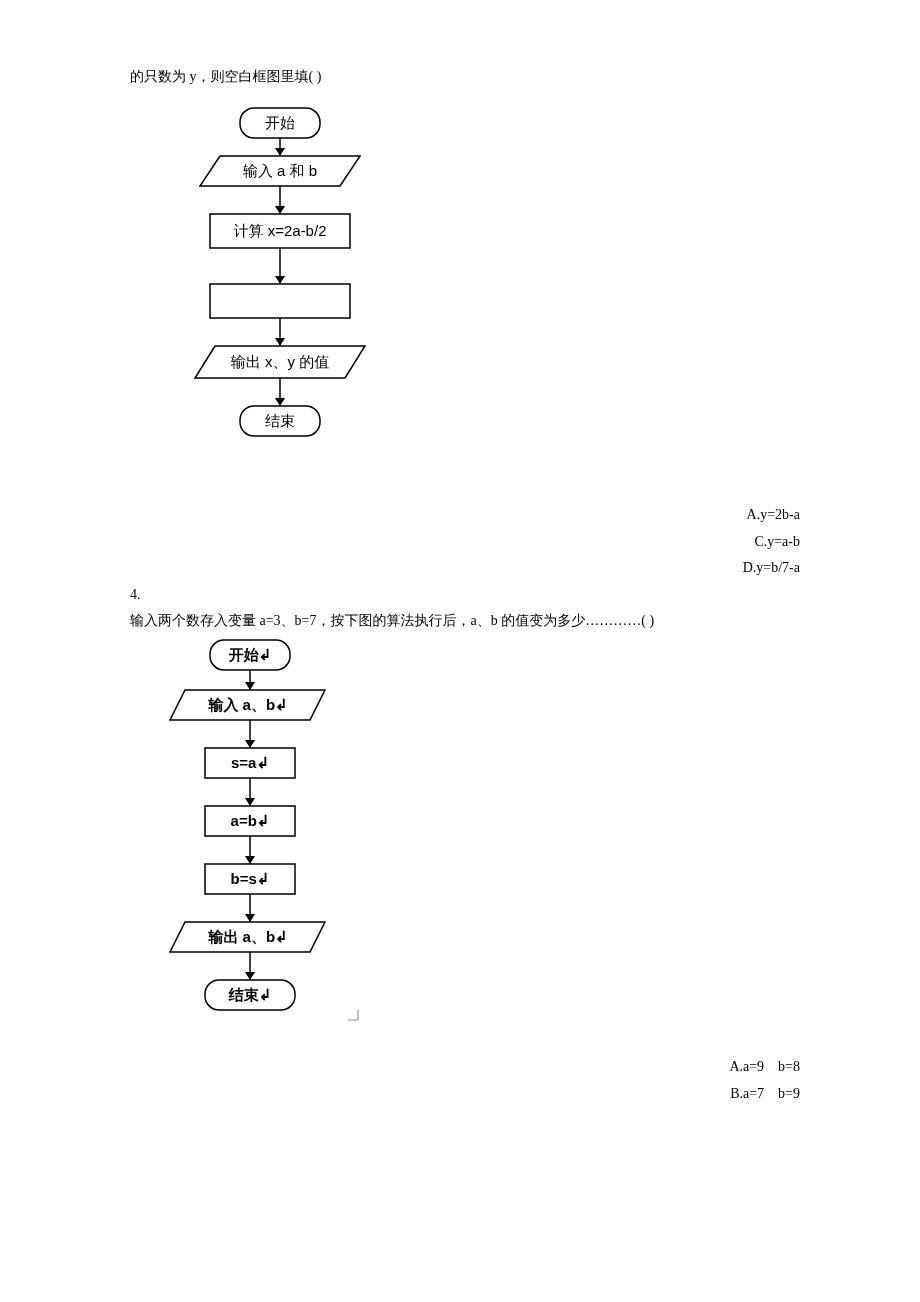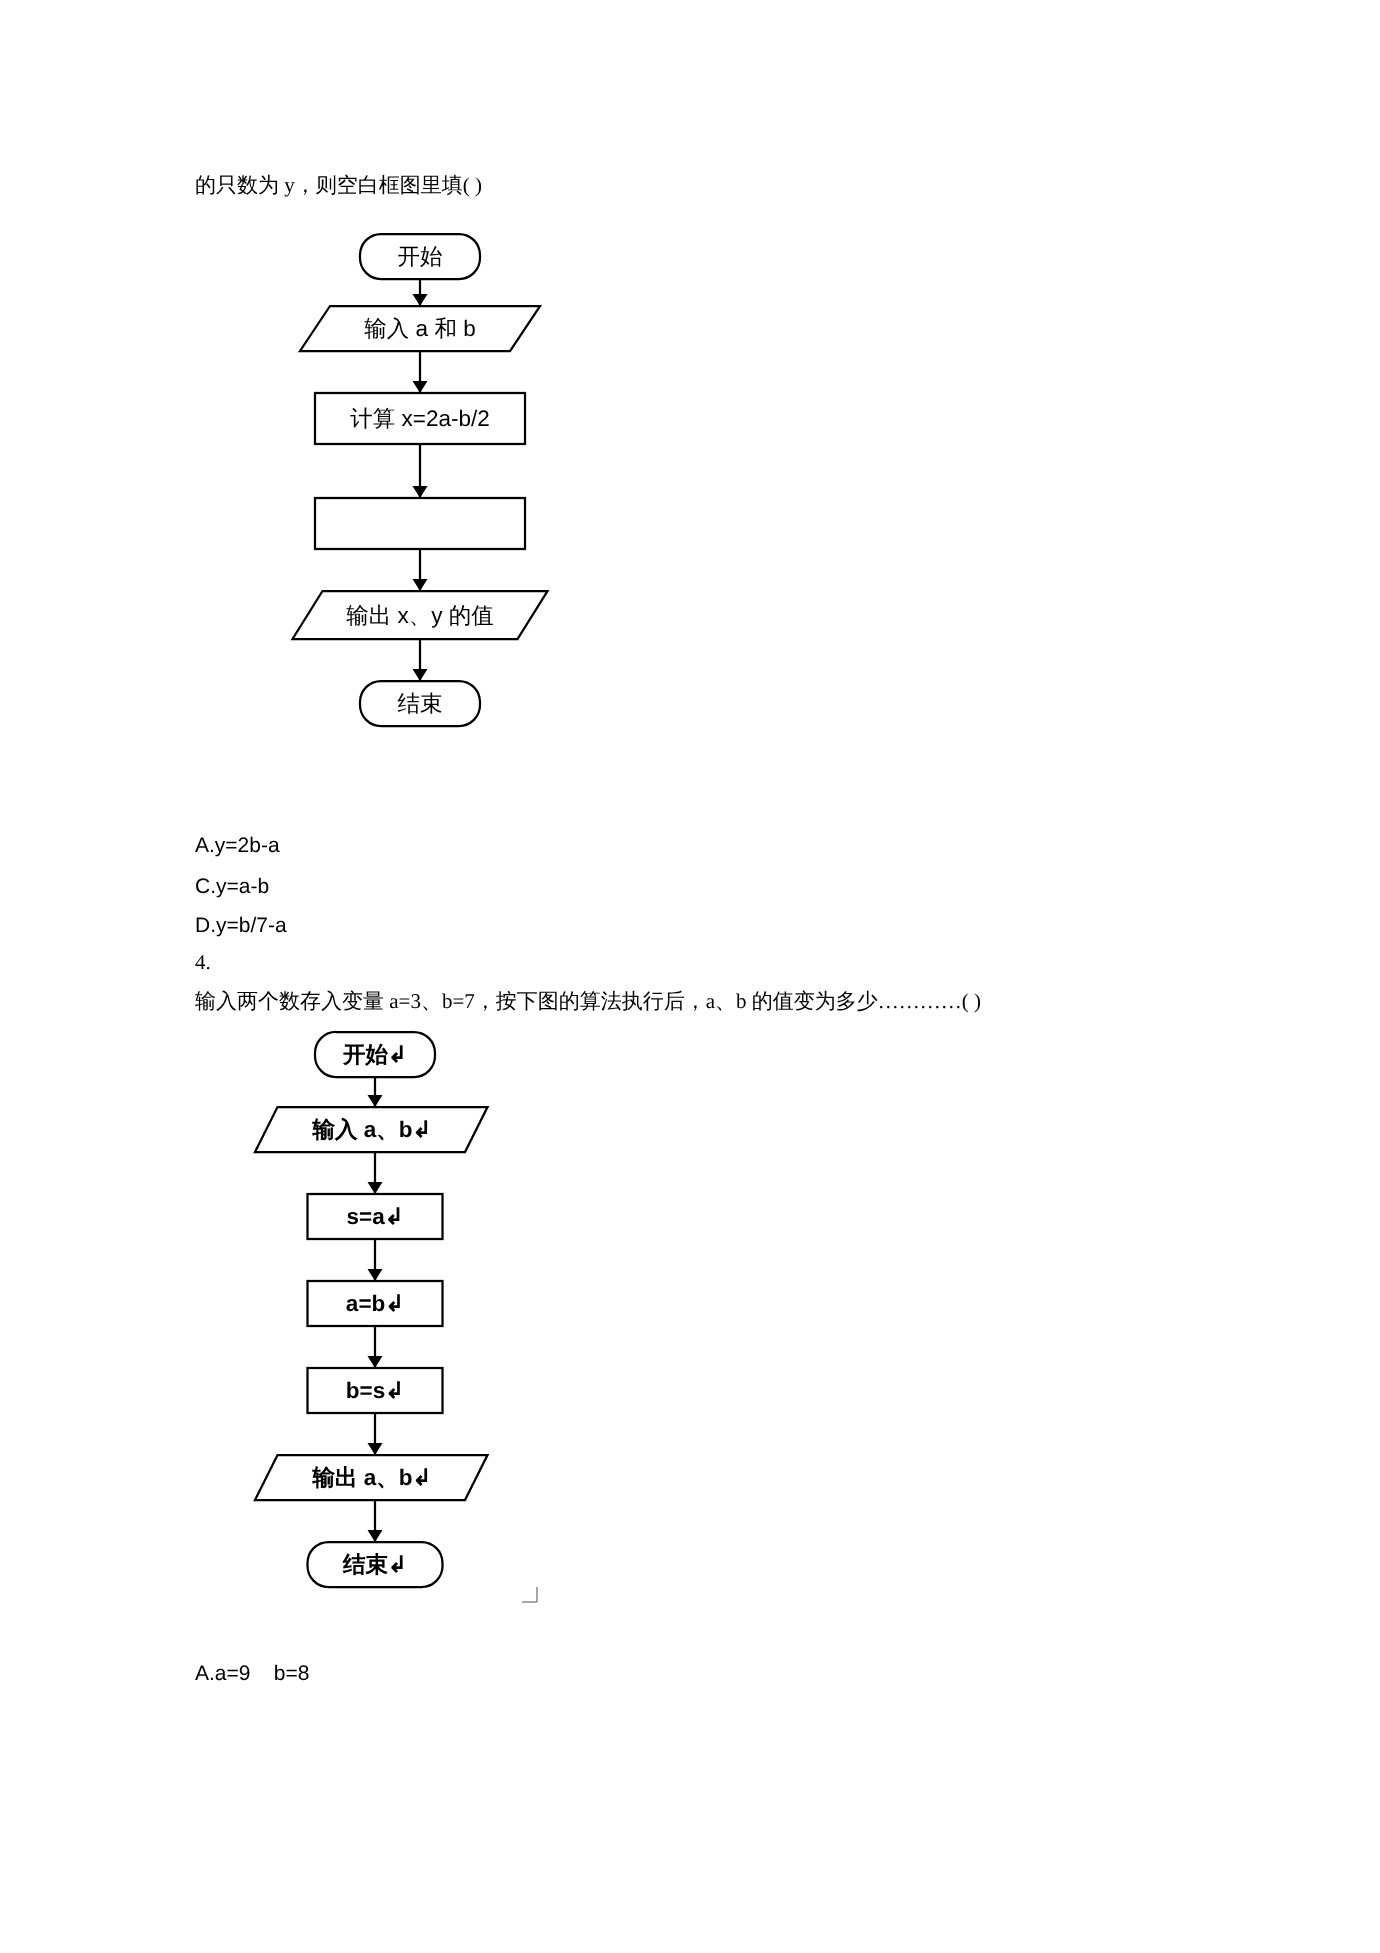--- a/index.html
+++ b/index.html
@@ -5,34 +5,35 @@
   body {
     margin: 0;
     padding: 0;
     background: #fff;
     font-family: "SimSun", "宋体", serif;
     font-size: 14px;
     color: #000;
     width: 920px;
   }
   .page {
-    padding: 114px 120px 60px 130px;
+    padding: 66px 120px 60px 130px;
   }
   .qline {
     margin: 0 0 4px 0;
     line-height: 1.6;
   }
   .flowchart {
     margin: 18px 0 18px 50px;
   }
   svg { display: block; }
   .opts p {
     margin: 0 0 4px 0;
     line-height: 1.6;
-    font-family: Liberation Sans, sans-serif;
+    font-family: Liberation Serif, serif;
+    text-align: right;
   }
   .flowchart2 {
     margin: 6px 0 18px 20px;
     font-weight: bold;
   }
 </style>
 </head>
 <body>
 
 <div class="page">
@@ -128,15 +129,16 @@
 
       <g stroke="#888" stroke-width="1">
         <line x1="198" y1="382" x2="208" y2="382"></line>
         <line x1="208" y1="372" x2="208" y2="382"></line>
       </g>
     </svg>
   </div>
 
   <div class="opts">
     <p style="white-space:pre;">A.a=9    b=8</p>
+    <p style="white-space:pre;">B.a=7    b=9</p>
   </div>
 
 </div>
 
 </body></html>

